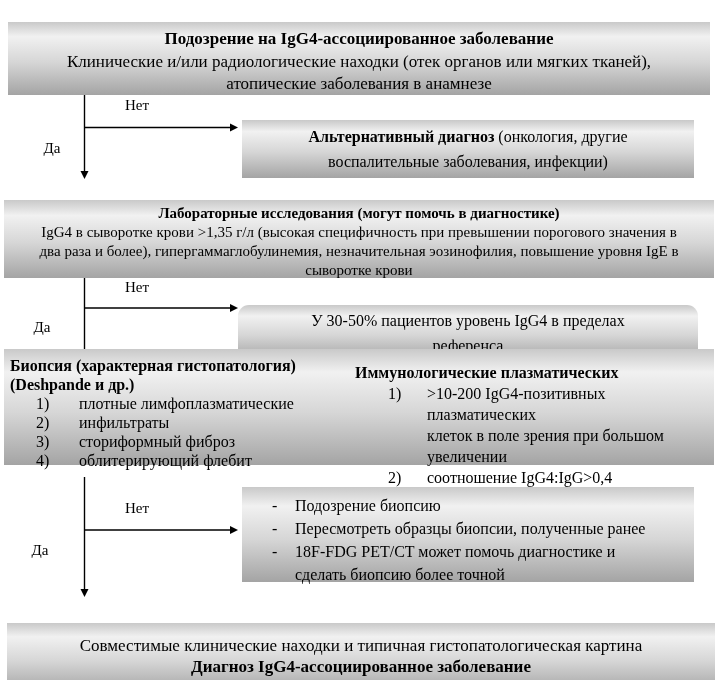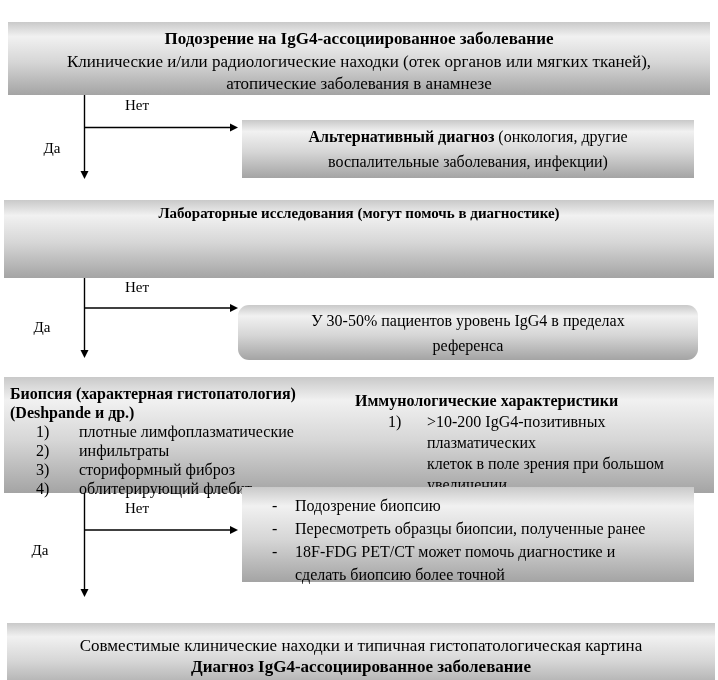--- a/index.html
+++ b/index.html
@@ -43,21 +43,21 @@
   .box-lab { left: 4px; top: 180px; width: 710px; height: 78px; padding-top: 4px; }
   .box-lab .t { font-weight: bold; font-size: 15px; line-height: 19px; }
   .box-lab .b { font-size: 15px; line-height: 19px; }
 
   
   .box-ref { left: 238px; top: 285px; width: 460px; height: 55px;
              display: flex; align-items: center; justify-content: center;
              font-size: 16px; line-height: 25px; border-radius: 11px; }
 
   
-  .box-biopsy { left: 4px; top: 377px; width: 710px; height: 116px; font-size: 16px; }
+  .box-biopsy { left: 4px; top: 349px; width: 710px; height: 116px; font-size: 16px; }
   .bio-col { position: absolute; left: 6px; top: 7px; width: 340px; line-height: 19px; }
   .bio-title { font-weight: bold; }
   .bio-row { display: flex; }
   .bio-row .num { flex: 0 0 43px; margin-left: 26px; }
   .imm-col { position: absolute; left: 351px; top: 13px; width: 345px; line-height: 21px; }
   .imm-title { font-weight: bold; }
   .imm-row { display: flex; }
   .imm-row .num { flex: 0 0 39px; margin-left: 33px; }
   .imm-row .txt { flex: 1; }
 
@@ -112,20 +112,23 @@
 атопические заболевания в анамнезе</div>
   </div>
 
   <div class="gbox box-alt center">
     <div class="pre"><span class="bold">Альтернативный диагноз</span><span> (онкология, другие
 воспалительные заболевания, инфекции)</span></div>
   </div>
 
   <div class="gbox box-lab center">
     <div class="t">Лабораторные исследования (могут помочь в диагностике)</div>
+    <div class="b pre">IgG4 в сыворотке крови &gt;1,35 г/л (высокая специфичность при превышении порогового значения в
+два раза и более), гипергаммаглобулинемия, незначительная эозинофилия, повышение уровня IgE в
+сыворотке крови</div>
   </div>
 
   <div class="gbox box-ref center">
     <div class="pre">У 30-50% пациентов уровень IgG4 в пределах
 референса</div>
   </div>
 
   <div class="gbox box-biopsy">
     <div class="bio-col">
       <div class="bio-title pre">Биопсия (характерная гистопатология)
@@ -141,21 +144,21 @@
       <div class="bio-row">
         <span class="num">3)</span>
         <span class="txt">сториформный фиброз</span>
       </div>
       <div class="bio-row">
         <span class="num">4)</span>
         <span class="txt">облитерирующий флебит</span>
       </div>
     </div>
     <div class="imm-col">
-      <div class="imm-title">Иммунологические характеристики</div>
+      <div class="imm-title">Иммунологические плазматических</div>
       <div class="imm-row">
         <span class="num">1)</span>
         <span class="txt pre">&gt;10-200 IgG4-позитивных плазматических
 клеток в поле зрения при большом
 увеличении</span>
       </div>
       <div class="imm-row">
         <span class="num">2)</span>
         <span class="txt pre">соотношение IgG4:IgG&gt;0,4</span>
       </div>

